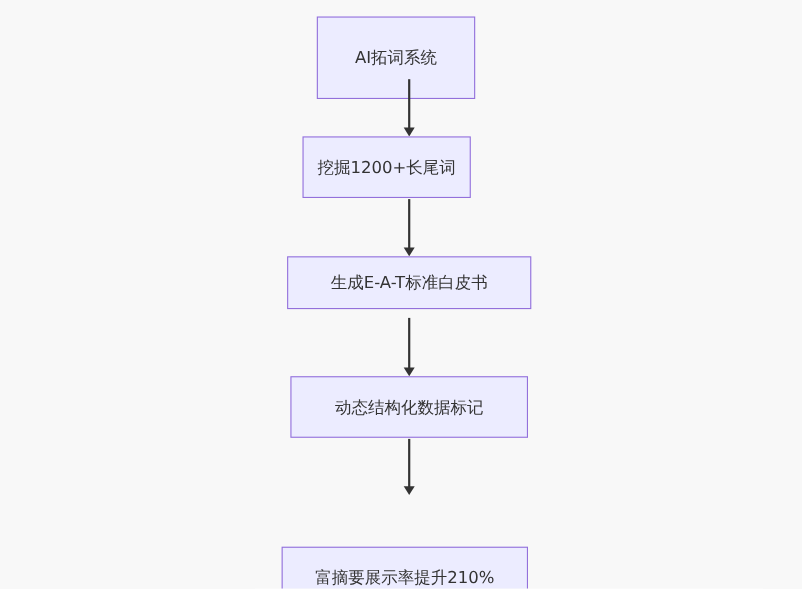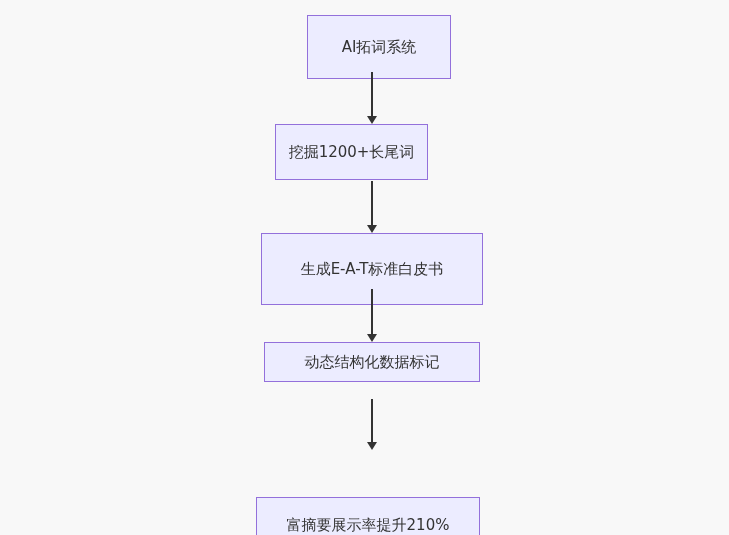--- a/index.html
+++ b/index.html
@@ -22,24 +22,24 @@
     background: #ECECFF;
     border: 1px solid #9370DB;
     color: #333333;
     font-size: 15px;
     display: flex;
     align-items: center;
     justify-content: center;
     text-align: center;
     white-space: nowrap;
   }
-  .n1 { left: 307px; top: 15px;  width: 144px; height: 64px; }
+  .n1 { left: 288px; top: 15px;  width: 144px; height: 75px; }
   .n2 { left: 275px; top: 124px; width: 153px; height: 56px; }
-  .n3 { left: 261px; top: 233px; width: 222px; height: 72px; }
-  .n4 { left: 264px; top: 342px; width: 216px; height: 40px; }
+  .n3 { left: 261px; top: 233px; width: 222px; height: 48px; }
+  .n4 { left: 264px; top: 342px; width: 216px; height: 56px; }
   .n5 { left: 256px; top: 450px; width: 224px; height: 57px; margin-top: 47px; }
 
   .arrow {
     position: absolute;
     left: 365px;   
     width: 13px;
   }
   .a1 { top: 72px;  height: 52px; }
   .a2 { top: 181px; height: 52px; }
   .a3 { top: 289px; height: 53px; }

